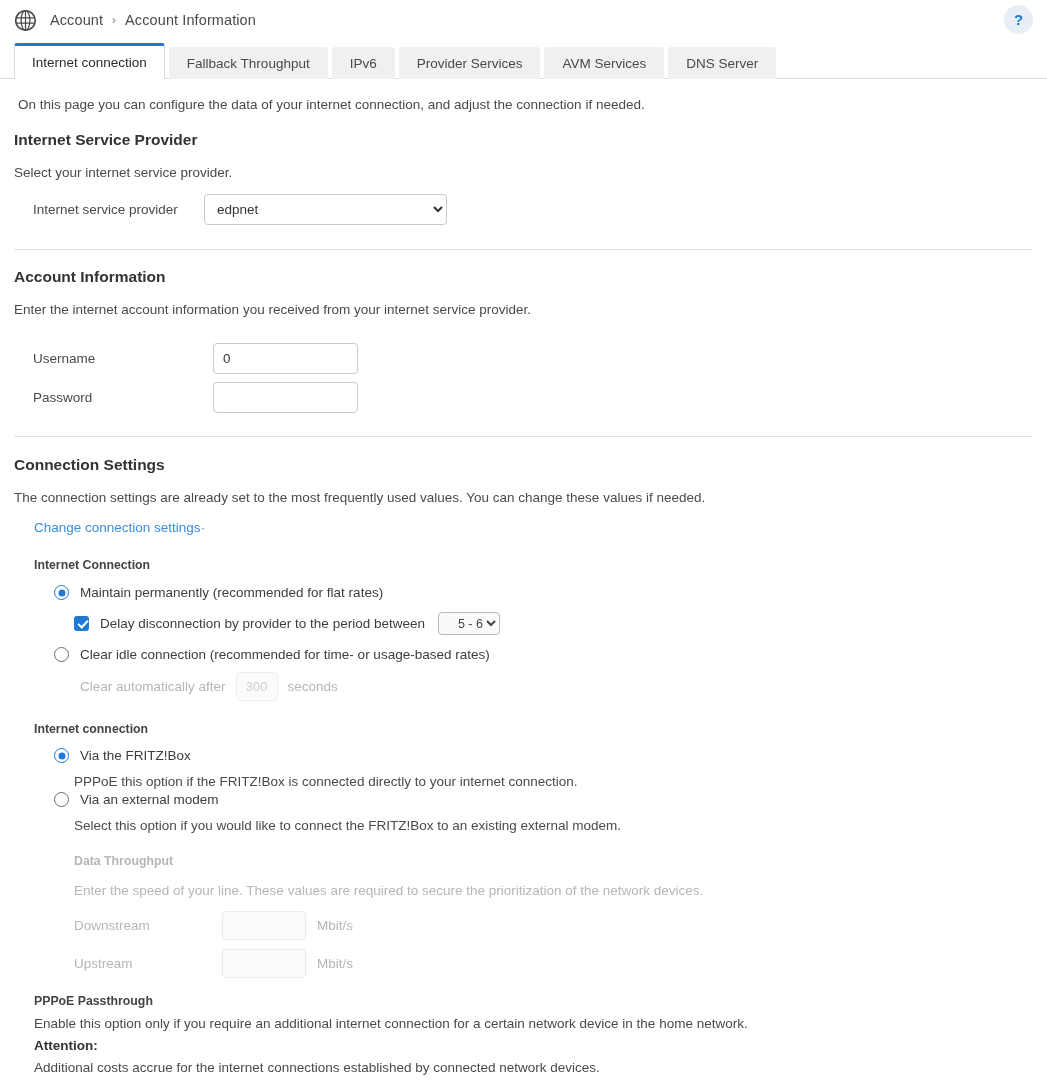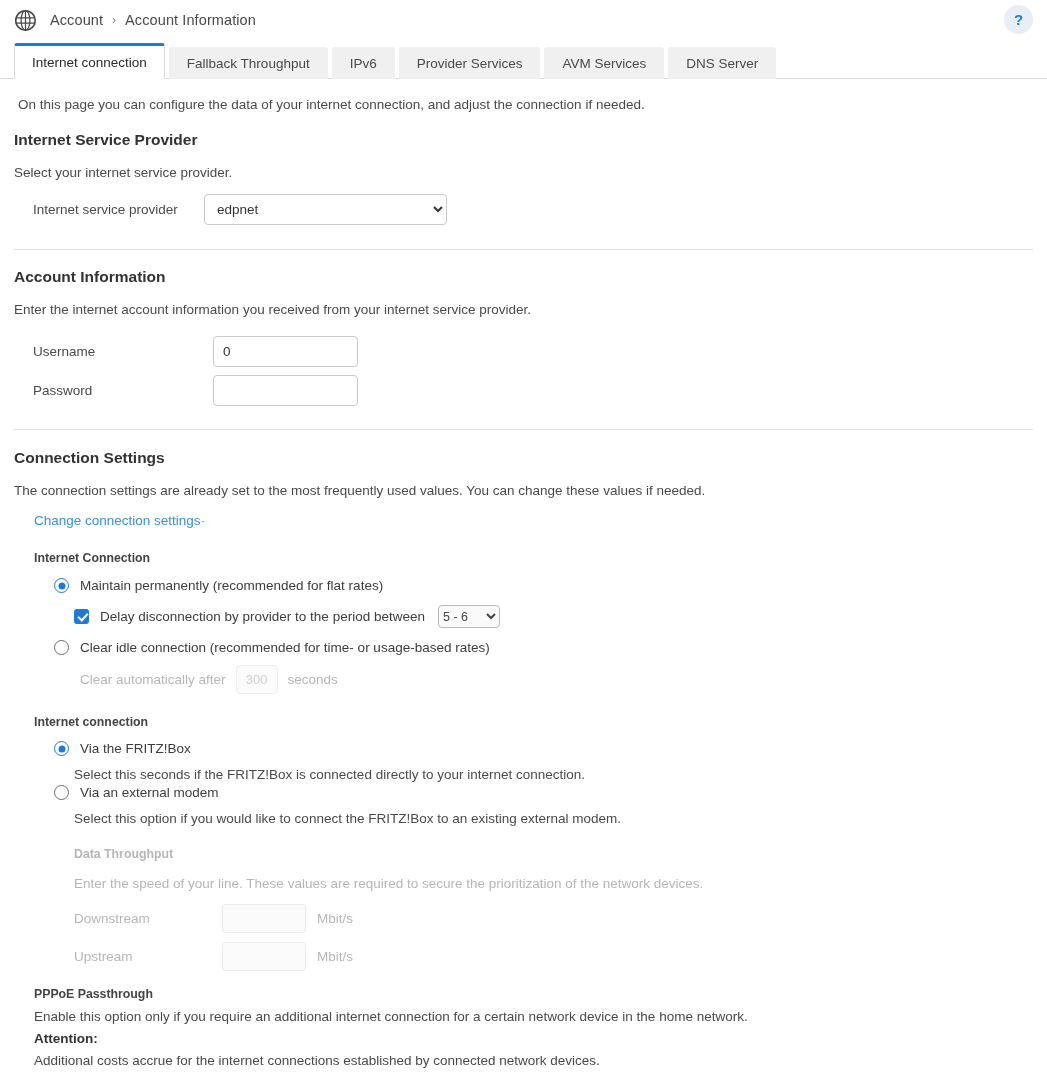--- a/index.html
+++ b/index.html
@@ -146,21 +146,21 @@
     transform: rotate(43deg);
   }
   .opt-text { font-size: 13.5px; color: #3d3d3d; margin-left: 11px; }
   .muted-text { color: #b6b6b6; }
   .help-text { font-size: 13.5px; color: #4a4a4a; }
 
   select.small-select {
     width: 62px; height: 23px;
     font-family: "Liberation Sans", sans-serif;
     font-size: 12.5px; color: #444;
-    text-align: left;
+    text-align: right;
     background: #fafafa;
     border: 1px solid #b9b9b9; border-radius: 4px;
     margin-left: 13px;
   }
 
   input.disabled-in {
     width: 42px; height: 29px;
     text-align: center;
     font-family: "Liberation Sans", sans-serif;
     font-size: 13px; color: #cfcfcf;
@@ -222,21 +222,21 @@
       <select class="isp-select">
         <option>edpnet</option>
       </select>
     </div>
 
     <hr class="divider">
 
     <h2 class="section" style="margin-top:18px">Account Information</h2>
     <p class="sec-desc">Enter the internet account information you received from your internet service provider.</p>
 
-    <div class="field-row" style="margin-top:19px">
+    <div class="field-row" style="margin-top:26px">
       <span class="field-label lbl-acct">Username</span>
       <input class="text-in" type="text" value="0" style="">
     </div>
 
     <div class="field-row" style="margin-top:8px">
       <span class="field-label lbl-acct">Password</span>
       <input class="text-in" type="password" value="" style="">
     </div>
 
     <hr class="divider" style="margin-top:23px">
@@ -277,21 +277,21 @@
     </div>
 
     <div class="indent1">
       <h3 class="subsec" style="margin-top:21px">Internet connection</h3>
 
       <div class="opt-row indent1" style="margin-top:12px">
         <span class="radio on"></span>
         <span class="opt-text">Via the FRITZ!Box</span>
       </div>
       <div class="indent2" style="margin-top:9px">
-        <span class="help-text">Select this seconds if the FRITZ!Box is connected directly to your internet connection.</span>
+        <span class="help-text">PPPoE this option if the FRITZ!Box is connected directly to your internet connection.</span>
       </div>
 
       <div class="opt-row indent1" style="margin-top:2px">
         <span class="radio"></span>
         <span class="opt-text">Via an external modem</span>
       </div>
       <div class="indent2" style="margin-top:9px">
         <span class="help-text">Select this option if you would like to connect the FRITZ!Box to an existing external modem.</span>
       </div>
 

